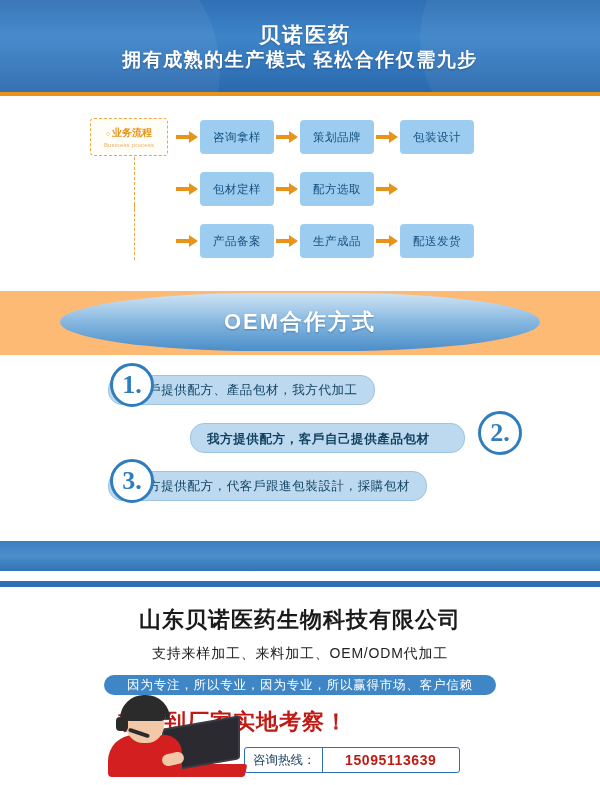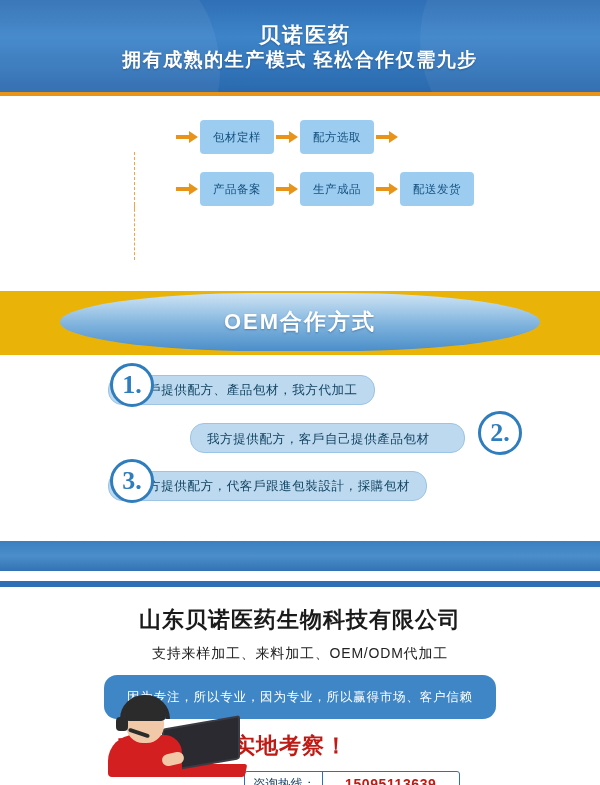--- a/index.html
+++ b/index.html
@@ -149,21 +149,21 @@
     border-left: 1px dashed #f0a63c;
   }
   .c1 { top: 34px; height: 58px; }
   .c2 { top: 86px; height: 56px; }
 
   
   .oem-band {
     position: relative;
     width: 600px;
     height: 64px;
-    background: #eab308;
+    background: #fdba74;
   }
   .oem-lens {
     position: absolute;
     left: 50%;
     transform: translateX(-50%);
     top: 2px;
     width: 480px;
     height: 58px;
     background: linear-gradient(180deg,#cfe4f5 0%, #7fb3dd 55%, #4b8ec9 100%);
     border-radius: 50% / 60%;
@@ -218,21 +218,21 @@
     border-radius: 14px;
     color: #10425f;
     font-size: 12.5px;
     height: 30px;
     display: flex;
     align-items: center;
     padding: 0 16px 0 26px;
     letter-spacing: .6px;
     margin-top: 6px;
   }
-  .oem-item.right .oem-pill { padding: 2px 34px 0 16px; }
+  .oem-item.right .oem-pill { padding: 2px 34px 0 16px; font-weight: bold; }
 
   
   .divider {
     width: 600px;
     height: 30px;
     background: linear-gradient(180deg,#3a7fc0 0%, #4b8ecb 50%, #3273b3 100%);
     margin-top: 6px;
   }
   .gap-white { width: 600px; height: 10px; background:#fff; }
   .divider-thin {
@@ -259,21 +259,21 @@
   .services {
     text-align: center;
     font-size: 14px;
     color: #222;
     margin-top: 10px;
     letter-spacing: .8px;
   }
   .slogan-bar {
     margin: 12px auto 0;
     width: 392px;
-    height: 44px;
+    height: 20px;
     background: #3e86c6;
     border-radius: 13px;
     color: #fff;
     font-size: 12.5px;
     display: flex;
     align-items: center;
     justify-content: center;
     letter-spacing: .8px;
   }
   .welcome {
@@ -396,20 +396,44 @@
   </div>
 </div>
 <div class="header-rule"></div>
 
 <div class="flow-section">
   <div class="flow-wrap">
 
     <div class="flow-connector c1"></div>
     <div class="flow-connector c2"></div>
 
+    <div class="flow-row">
+      <div class="flow-badge">
+        <div class="bt">业务流程</div>
+        <div class="bs">Business process</div>
+      </div>
+      <div class="arrow">
+        <svg width="22" height="12" viewBox="0 0 22 12">
+            <path d="M0 4h13V0l9 6-9 6V8H0z" fill="#e8941a"></path>
+          </svg>
+      </div>
+      <div class="flow-box">咨询拿样</div>
+      <div class="arrow">
+        <svg width="22" height="12" viewBox="0 0 22 12">
+            <path d="M0 4h13V0l9 6-9 6V8H0z" fill="#e8941a"></path>
+          </svg>
+      </div>
+      <div class="flow-box">策划品牌</div>
+      <div class="arrow">
+        <svg width="22" height="12" viewBox="0 0 22 12">
+            <path d="M0 4h13V0l9 6-9 6V8H0z" fill="#e8941a"></path>
+          </svg>
+      </div>
+      <div class="flow-box">包装设计</div>
+    </div>
 
     <div class="flow-row">
       <div class="spacer-badge"></div>
       <div class="arrow">
         <svg width="22" height="12" viewBox="0 0 22 12">
             <path d="M0 4h13V0l9 6-9 6V8H0z" fill="#e8941a"></path>
           </svg>
       </div>
       <div class="flow-box">包材定样</div>
       <div class="arrow">

